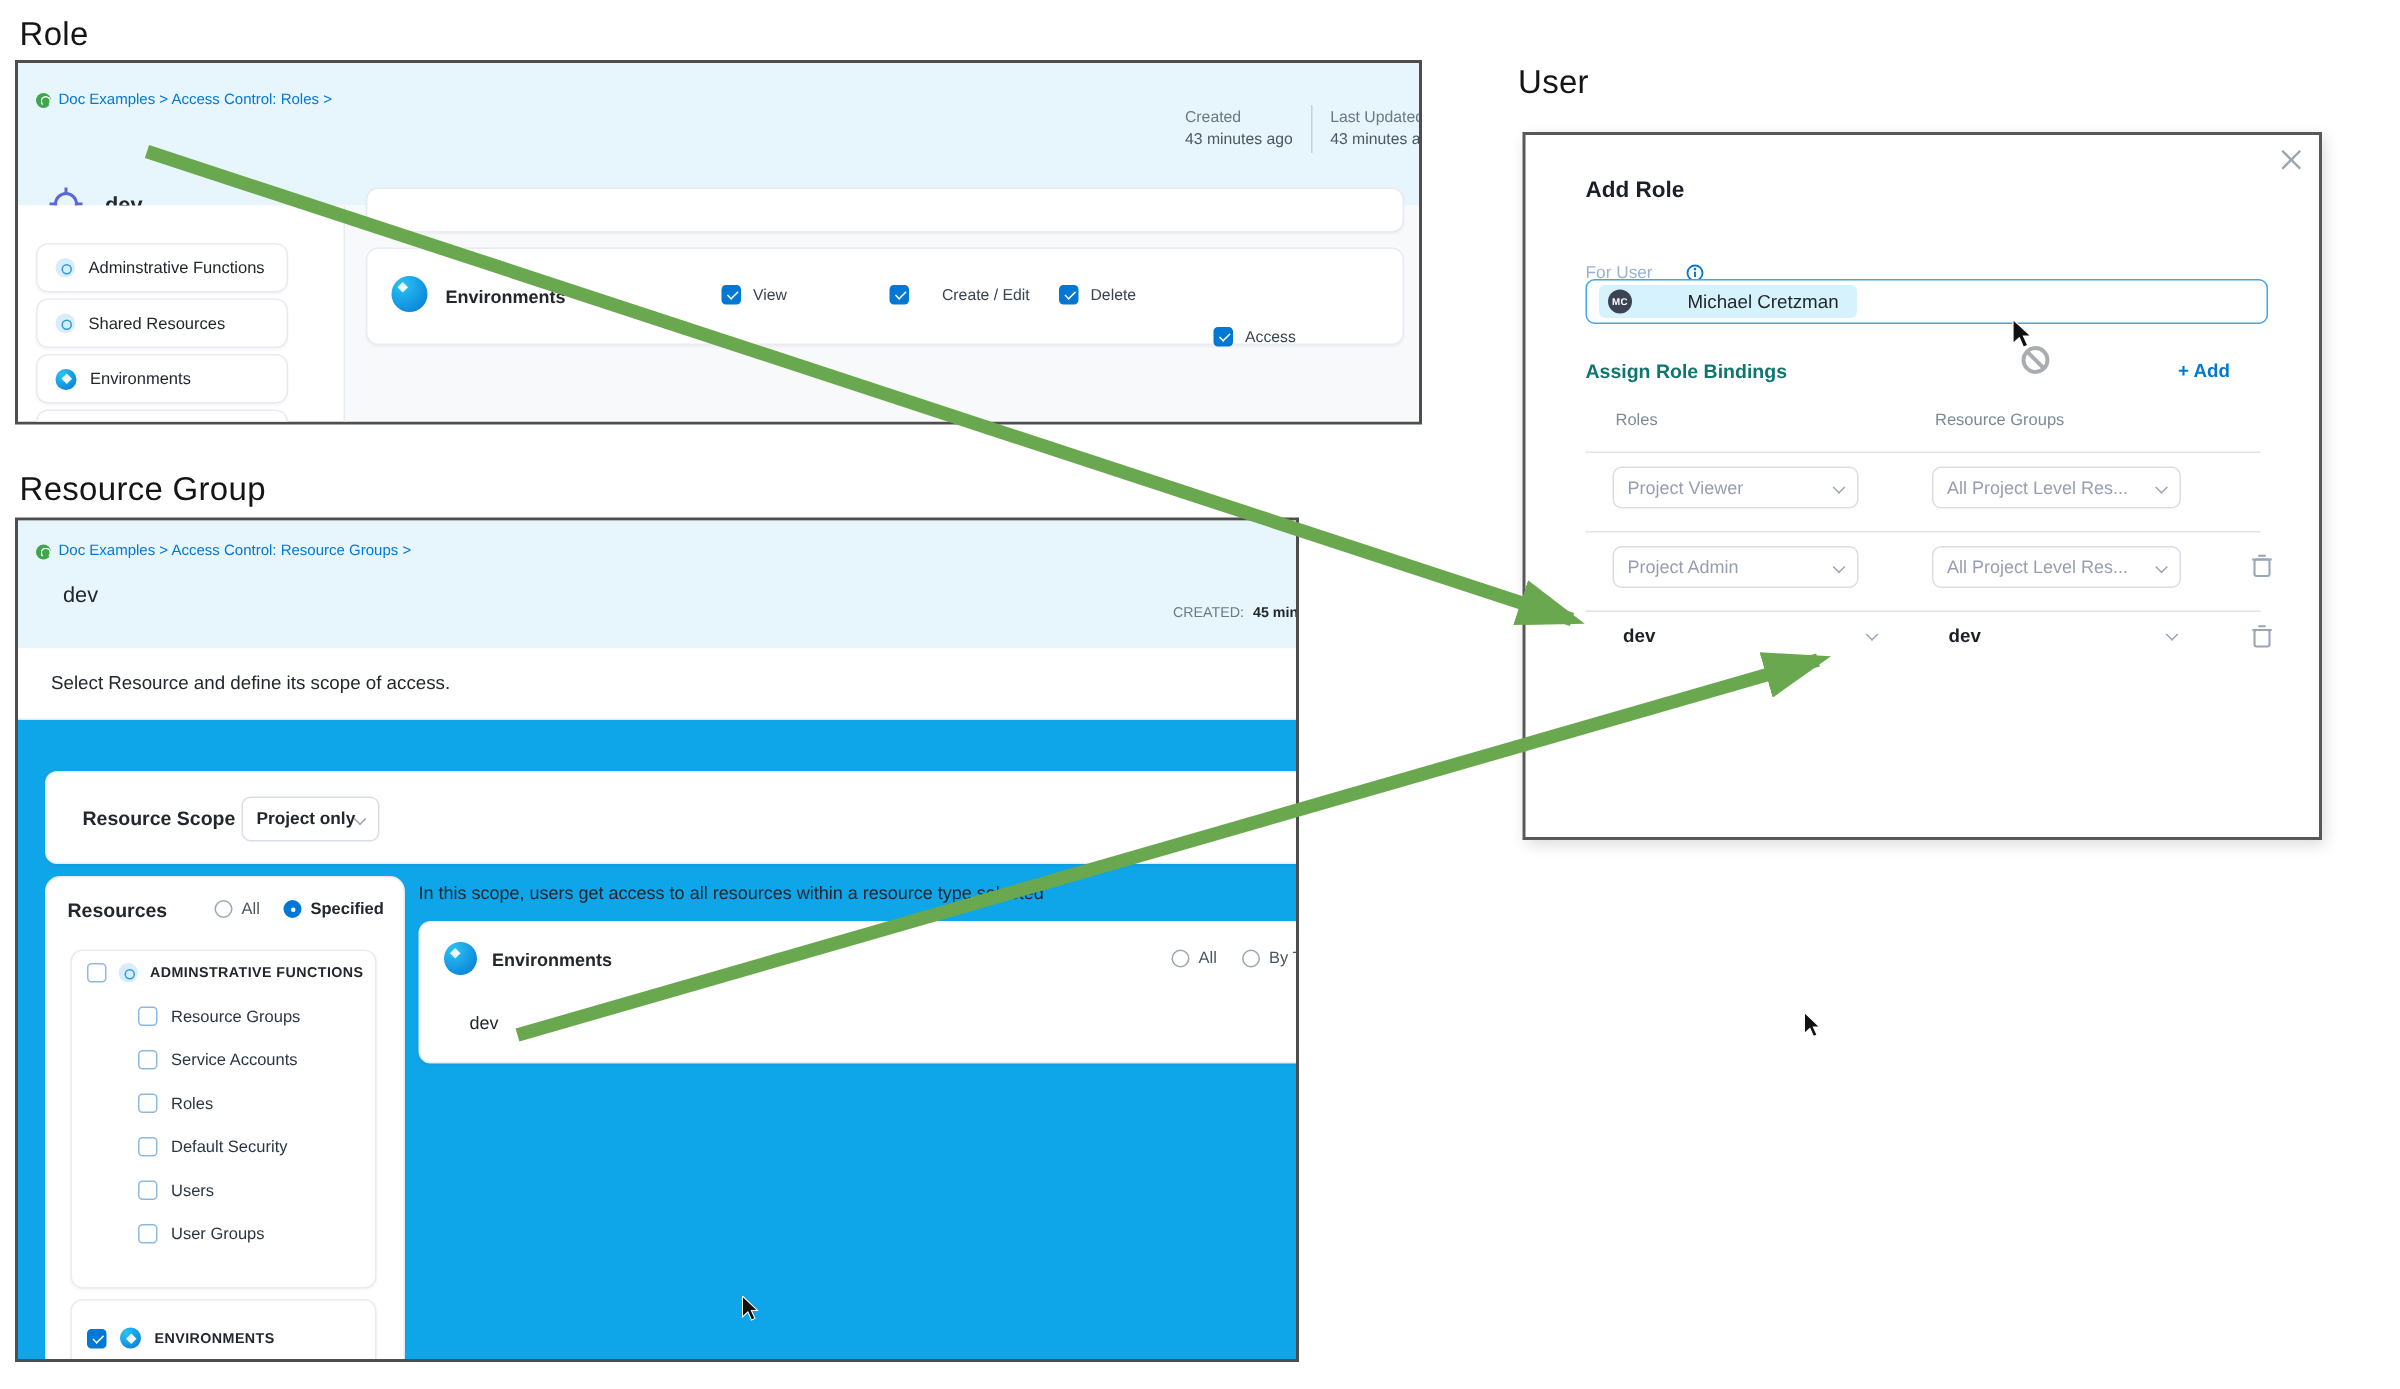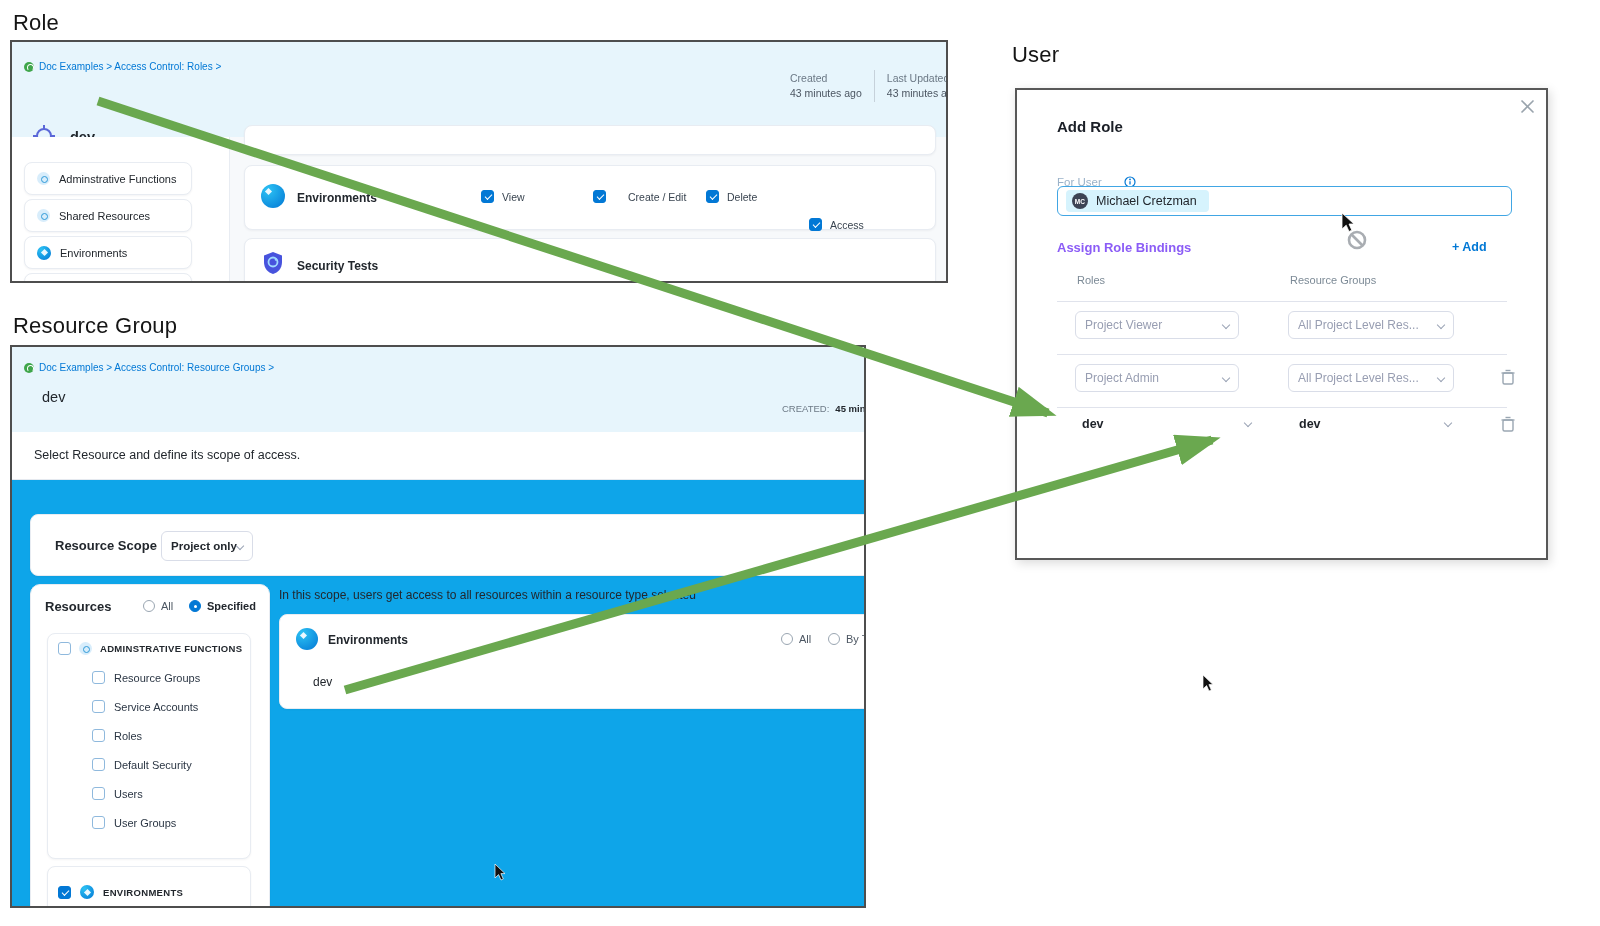--- a/index.html
+++ b/index.html
@@ -54,21 +54,21 @@
   .tree-parent { font-size:9.5px; font-weight:700; color:#22272d; letter-spacing:.3px; }
 
   .hint-txt { font-size:12px; color:#22272d; }
 
   
   .modal { position:absolute; background:#fff; border:2px solid #585858; box-shadow:2px 3px 10px rgba(0,0,0,.15); }
   .mtitle { font-size:15px; font-weight:700; color:#1b1f27; }
   .flabel { font-size:11.5px; color:#9bb2c9; }
   .chip { display:inline-flex; align-items:center; gap:8px; background:#d6f3fd; border-radius:4px; height:22px; padding:0 12px 0 6px; }
   .avatar { width:16px; height:16px; border-radius:50%; background:#3c4354; color:#fff; font-size:6.5px; font-weight:700; display:flex; align-items:center; justify-content:center; letter-spacing:.3px; }
-  .chip-name { font-size:12.5px; color:#22272d; }
+  .chip-name { font-size:12.5px; color:#22272d;margin-left:29px; }
   .divider-h { position:absolute; height:1px; background:#e0e3ec; }
   .col-hdr { font-size:11px; color:#7c8a96; }
   .add-link { font-size:12.5px; font-weight:600; color:#0278d5; }
   .dev-txt { font-size:12.5px; font-weight:600; color:#1d2127; }
 
   svg.icon { display:block; }
 
   .arrow-layer { position:absolute; left:0; top:0; width:1600px; height:926px; pointer-events:none; z-index:50; }
   .cursor-layer { position:absolute; z-index:60; pointer-events:none; }
 </style>
@@ -139,28 +139,20 @@
       <div class="abs row-flex" style="left:461px; top:24px; gap:8px;">
         <span class="cb checked"></span>
         <span class="cb-label">Delete</span>
       </div>
       <div class="abs row-flex" style="left:564px; top:24px; gap:8px;margin-top:28px;">
         <span class="cb checked"></span>
         <span class="cb-label">Access</span>
       </div>
     </div>
 
-    <div class="card" style="left:14px; top:101px; width:692px; height:60px;">
-      <svg class="abs icon" style="left:18px; top:12px;" width="20" height="24" viewBox="0 0 20 24">
-        <path d="M10 1 L19 4.5 V11 C19 17.5 15 21.5 10 23 C5 21.5 1 17.5 1 11 V4.5 Z" fill="#4753dd"></path>
-        <circle cx="10" cy="11" r="4.5" fill="none" stroke="#9fd9ff" stroke-width="1.8"></circle>
-        <circle cx="13" cy="8.5" r="1.3" fill="#9fd9ff"></circle>
-      </svg>
-      <div class="abs perm-label" style="left:52px; top:20px;">Security Tests</div>
-    </div>
   </div>
 </div>
 
 <div class="panel" style="left:10px; top:345px; width:856px; height:563px;">
   <div class="hdr" style="height:85px;">
     <div class="crumb abs" style="left:12px; top:15px;">
       <span class="dot"></span>
       <span>Doc Examples &gt; Access Control: Resource Groups &gt;</span>
     </div>
     <div class="abs title-dev" style="left:30px; top:42px; font-weight:500;">dev</div>
@@ -278,21 +270,21 @@
     </svg>
   </div>
 
   <div class="abs" style="left:40px; top:96px; width:455px; height:30px; border:1.5px solid #41a6e4; border-radius:6px; background:#fff; display:flex; align-items:center; padding-left:8px;">
     <span class="chip">
       <span class="avatar">MC</span>
       <span class="chip-name">Michael Cretzman</span>
     </span>
   </div>
 
-  <div class="abs" style="left:40px; top:150px; font-size:13px; font-weight:700; color:#8b5cf6;">Assign Role Bindings</div>
+  <div class="abs" style="left:40px; top:150px; font-size:13px; font-weight:700; color:#0f766e;">Assign Role Bindings</div>
   <div class="abs add-link" style="left:435px; top:150px;">+ Add</div>
 
   <div class="abs col-hdr" style="left:60px; top:184px;">Roles</div>
   <div class="abs col-hdr" style="left:273px; top:184px;">Resource Groups</div>
 
   <div class="divider-h" style="left:40px; top:211px; width:450px;"></div>
 
   <div class="select abs" style="left:58px; top:221px; width:164px; height:28px;">
     <span class="sel-txt">Project Viewer</span>
     <span class="chev"></span>

